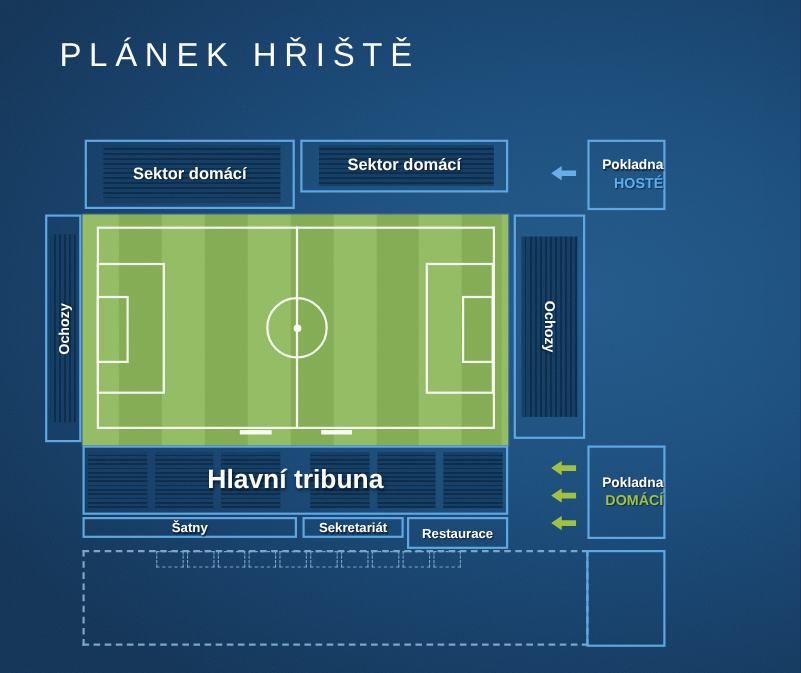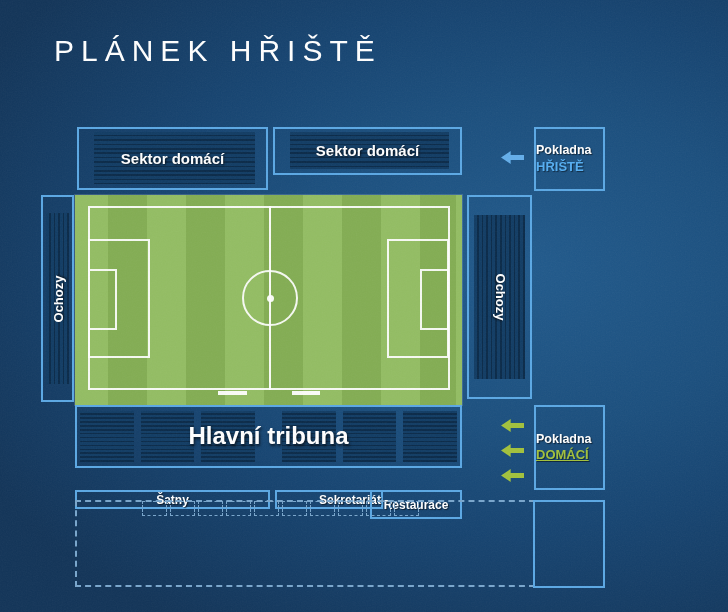--- a/index.html
+++ b/index.html
@@ -53,28 +53,28 @@
   
   .tri-blocks{position:absolute;inset:4px 3px;display:flex;gap:7px;}
   .tri-block{width:54px;height:100%;
     background:repeating-linear-gradient(180deg,var(--panel-base) 0px,var(--panel-base) 2.4px,var(--panel-line) 2.4px,var(--panel-line) 3.9px);}
   .tri-block:nth-child(4){margin-left:20px;}
   .tribuna-label{position:absolute;left:0;right:0;top:50%;transform:translateY(-52%);
     text-align:center;color:#fff;font-weight:bold;font-size:24px;
     text-shadow:1px 2px 3px rgba(0,0,0,.7);}
 
   .facility{display:flex;align-items:center;justify-content:center;
-    color:#fff;font-weight:600;font-size:12px;text-shadow:1px 1px 1px rgba(0,0,0,.6);margin-top:20px;}
+    color:#fff;font-weight:600;font-size:12px;text-shadow:1px 1px 1px rgba(0,0,0,.6);}
 
   
-  .pokladna{display:flex;flex-direction:column;align-items:flex-start;justify-content:center;line-height:1.25;}
+  .pokladna{display:flex;flex-direction:column;align-items:flex-end;justify-content:center;line-height:1.25;}
   .pokladna .l1{color:#fff;font-size:12.5px;font-weight:600;text-shadow:1px 1px 1px rgba(0,0,0,.6);}
   .pokladna .l2{font-size:13px;font-weight:bold;text-shadow:1px 1px 1px rgba(0,0,0,.5);}
   .l2.hoste{color:var(--hoste-text);}
-  .l2.domaci{color:var(--domaci-text);text-decoration:underline;}
+  .l2.domaci{color:var(--domaci-text);}
 
   
   .arrow{width:23px;height:13px;
     clip-path:polygon(0 50%,42% 0,42% 30%,100% 30%,100% 70%,42% 70%,42% 100%);}
   .arrow.blue{position:absolute;left:501px;top:151px;background:var(--arrow-blue);}
   .arrow.green{background:var(--arrow-green);}
   .home-arrows{position:absolute;left:501px;top:419px;display:flex;flex-direction:column;gap:12px;}
 
   
   .parking-spaces{position:absolute;left:65px;top:-1px;display:flex;gap:3px;}
@@ -96,21 +96,21 @@
     <span class="stand-label">Sektor domácí</span>
   </div>
   <div class="box" style="left:273px;top:127px;width:189px;height:48px;">
     <div class="panel-h" style="inset:3px 11px 4px 15px;"></div>
     <span class="stand-label">Sektor domácí</span>
   </div>
 
   <div class="arrow blue"></div>
   <div class="box pokladna" style="left:534px;top:127px;width:71px;height:64px;">
     <span class="l1">Pokladna</span>
-    <span class="l2 hoste">HŘIŠTĚ</span>
+    <span class="l2 hoste">HOSTÉ</span>
   </div>
 
   <div class="box" style="left:41px;top:195px;width:33px;height:207px;">
     <div class="panel-v" style="inset:16px 3px;"></div>
     <span class="ochozy-label rot-ccw">Ochozy</span>
   </div>
   <div class="box" style="left:467px;top:195px;width:65px;height:204px;">
     <div class="panel-v" style="inset:18px 5px;"></div>
     <span class="ochozy-label rot-cw">Ochozy</span>
   </div>
@@ -136,21 +136,21 @@
         <div class="tri-block"></div>
         <div class="tri-block"></div>
         <div class="tri-block"></div>
       </div>
     <span class="tribuna-label">Hlavní tribuna</span>
   </div>
 
   <div class="box facility" style="left:75px;top:470px;width:195px;height:19px;">
     <span>Šatny</span>
   </div>
-  <div class="box facility" style="left:275px;top:470px;width:108px;height:19px;justify-content:flex-end;">
+  <div class="box facility" style="left:275px;top:470px;width:92px;height:19px;">
     <span>Sekretariát</span>
   </div>
   <div class="box facility" style="left:370px;top:470px;width:92px;height:29px;">
     <span>Restaurace</span>
   </div>
 
   <div class="home-arrows">
       <div class="arrow green"></div>
       <div class="arrow green"></div>
       <div class="arrow green"></div>

